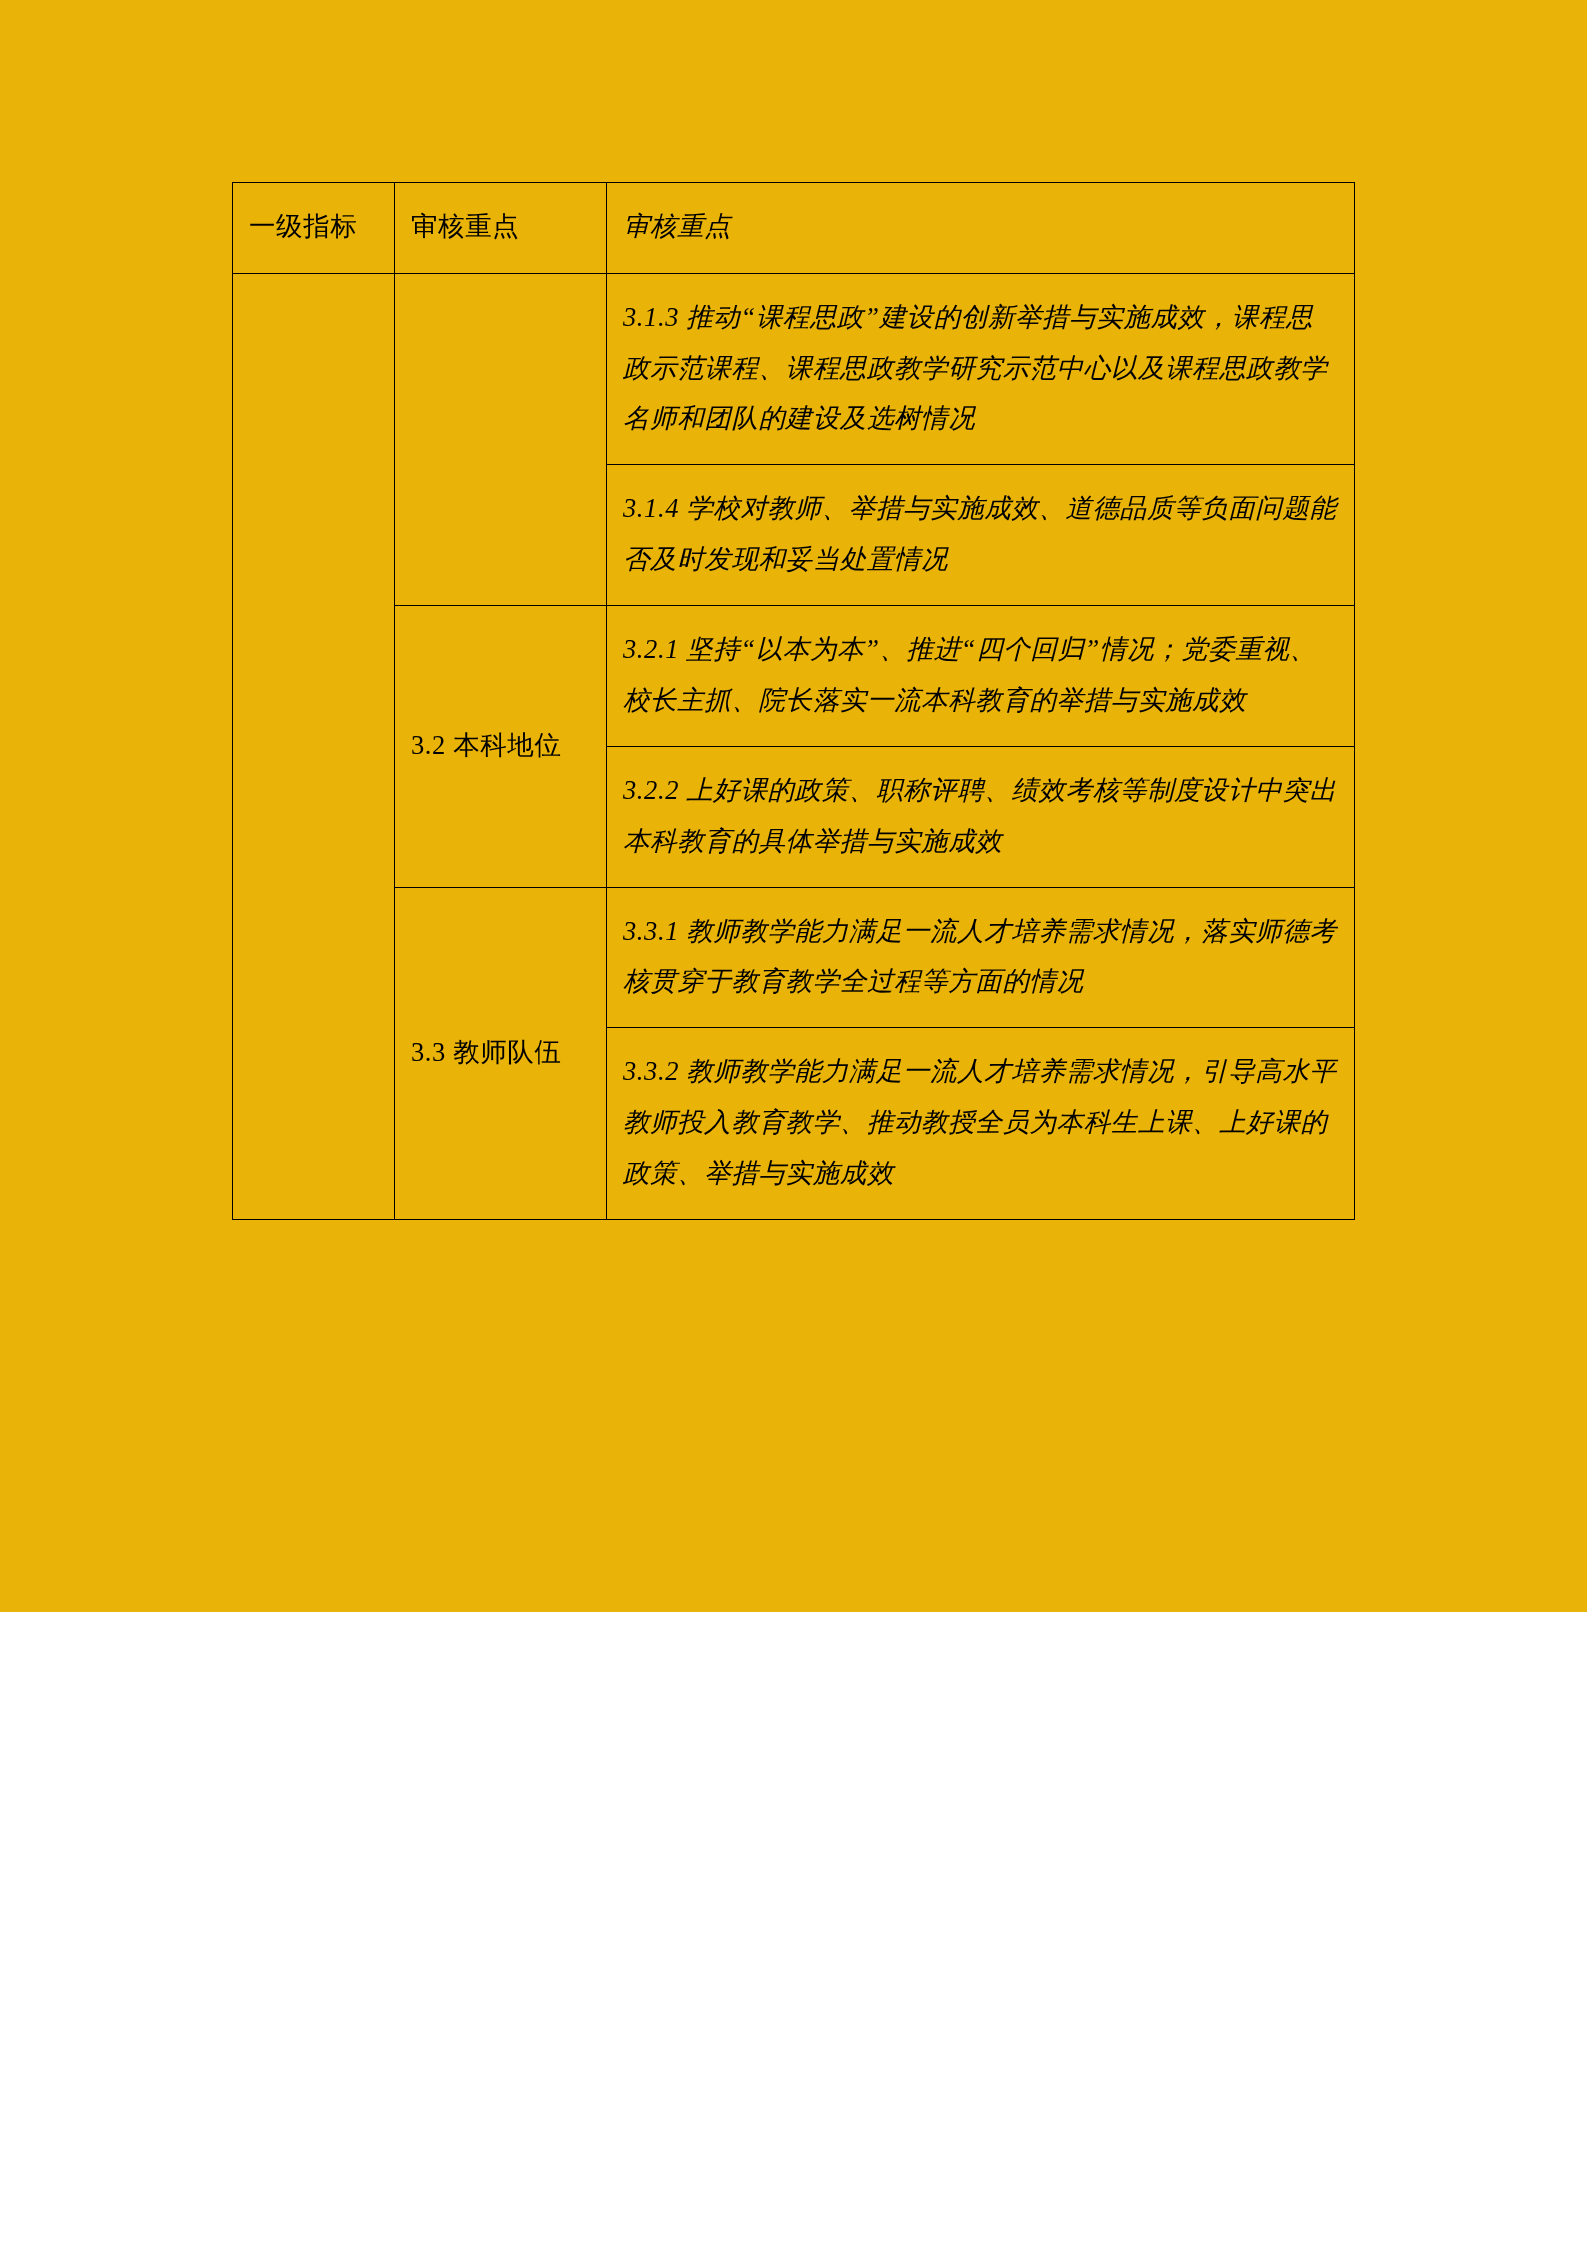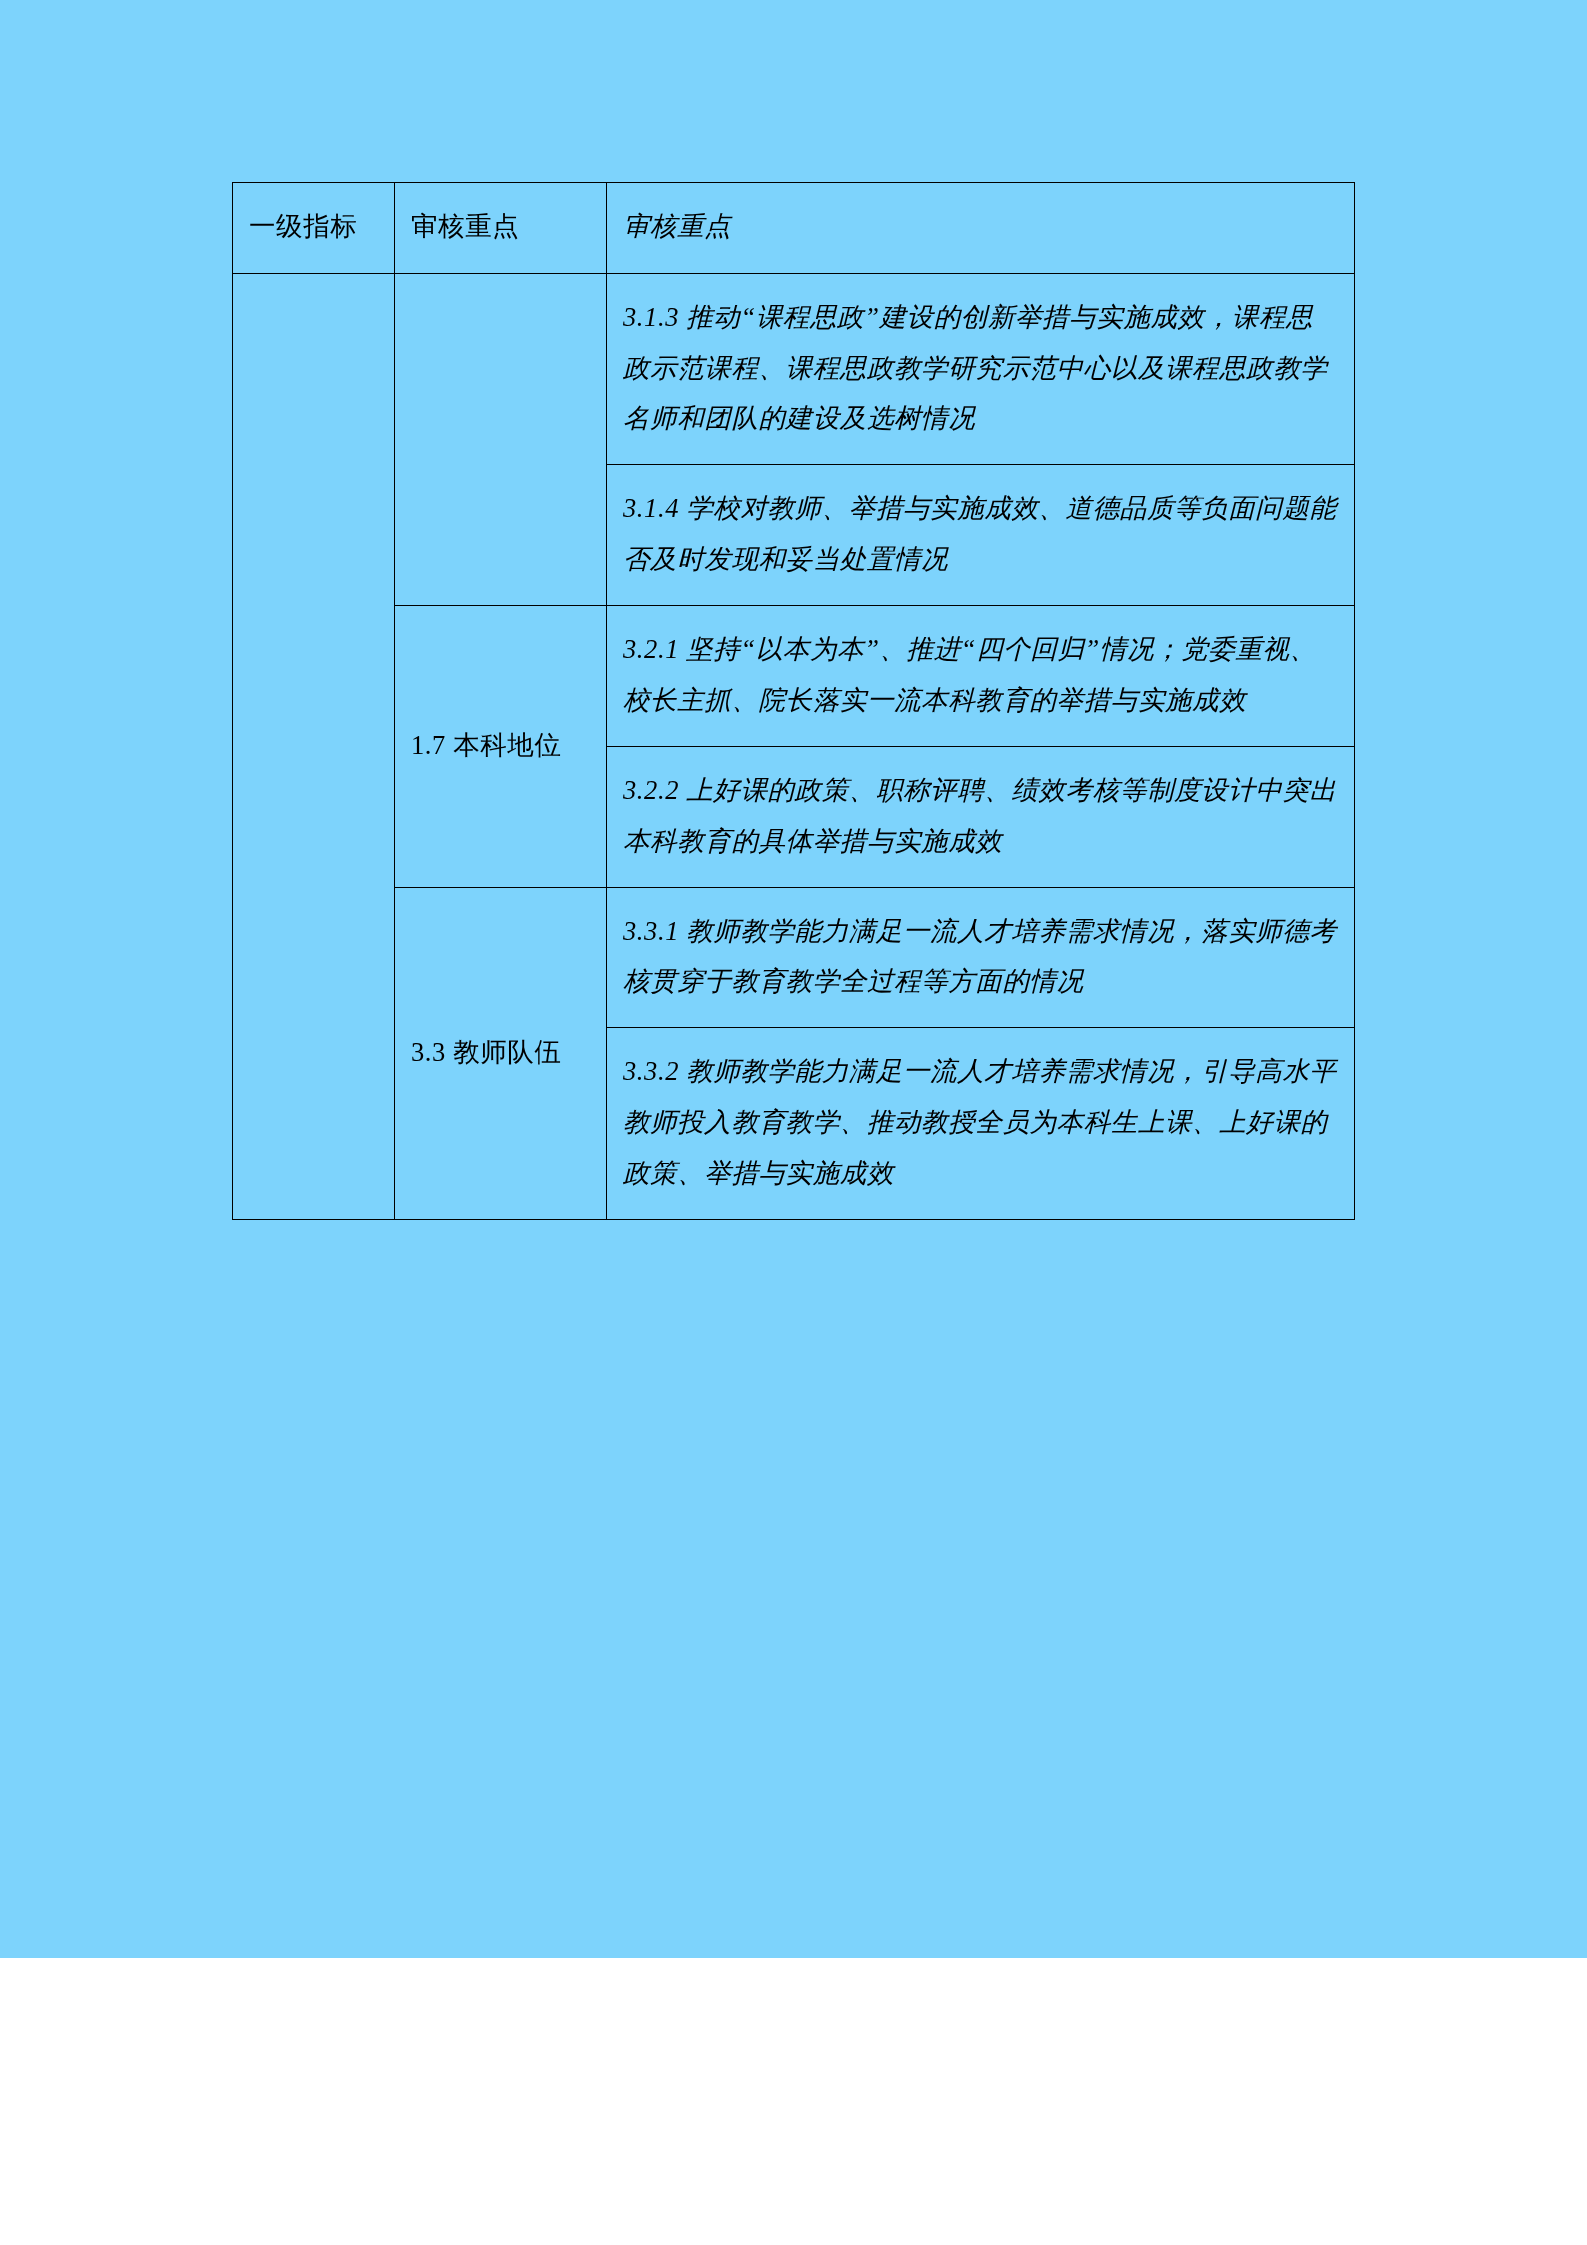--- a/index.html
+++ b/index.html
@@ -12,22 +12,22 @@
     height: 2245px;
     font-family: "Liberation Serif", "DejaVu Serif", serif;
     color: #000000;
     position: relative;
   }
   .page {
     position: absolute;
     left: 0;
     top: 0;
     width: 1587px;
-    height: 1958px;
-    background: #7dd3fc;
+    height: 1612px;
+    background: #eab308;
   }
   .table-wrap {
     position: absolute;
     left: 232px;
     top: 182px;
     width: 1122px;
   }
   table.indicator-table {
     border-collapse: collapse;
     width: 1122px;
@@ -94,21 +94,21 @@
           <td class="col-a empty" rowspan="6"></td>
           <td class="col-b empty" rowspan="2"></td>
           <td class="col-c">3.1.3 推动“课程思政”建设的创新举措与实施成效，课程思政示范课程、课程思政教学研究示范中心以及课程思政教学名师和团队的建设及选树情况</td>
         </tr>
 
         <tr>
           <td class="col-c">3.1.4 学校对教师、举措与实施成效、道德品质等负面问题能否及时发现和妥当处置情况</td>
         </tr>
 
         <tr>
-          <td class="col-b mid" rowspan="2">1.7 本科地位</td>
+          <td class="col-b mid" rowspan="2">3.2 本科地位</td>
           <td class="col-c">3.2.1 坚持“以本为本”、推进“四个回归”情况；党委重视、校长主抓、院长落实一流本科教育的举措与实施成效</td>
         </tr>
 
         <tr>
           <td class="col-c">3.2.2 上好课的政策、职称评聘、绩效考核等制度设计中突出本科教育的具体举措与实施成效</td>
         </tr>
 
         <tr>
           <td class="col-b mid" rowspan="2">3.3 教师队伍</td>
           <td class="col-c">3.3.1 教师教学能力满足一流人才培养需求情况，落实师德考核贯穿于教育教学全过程等方面的情况</td>

